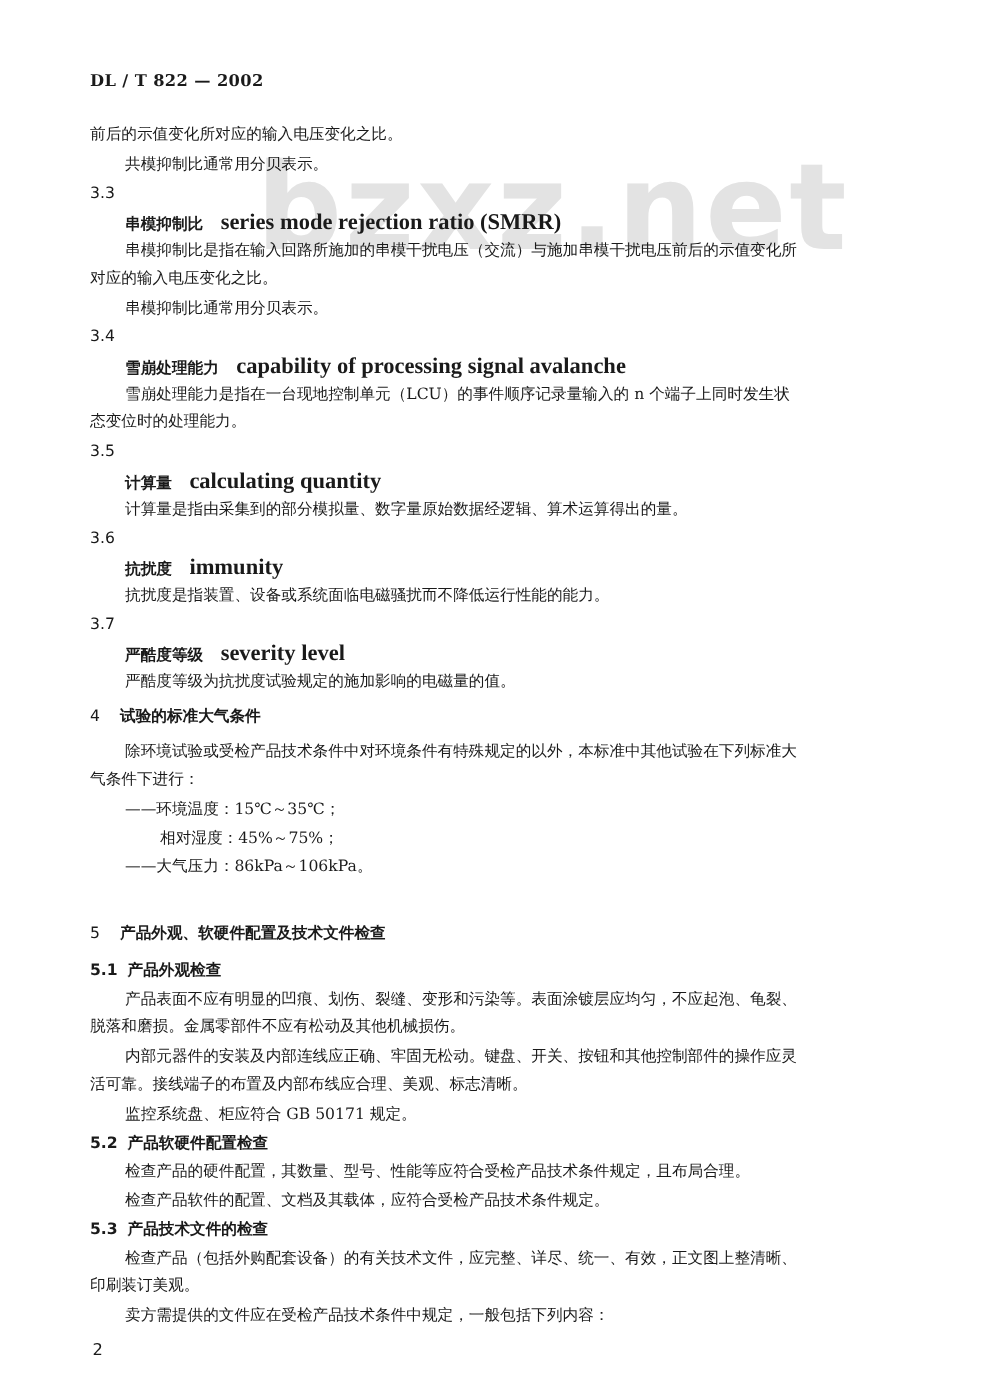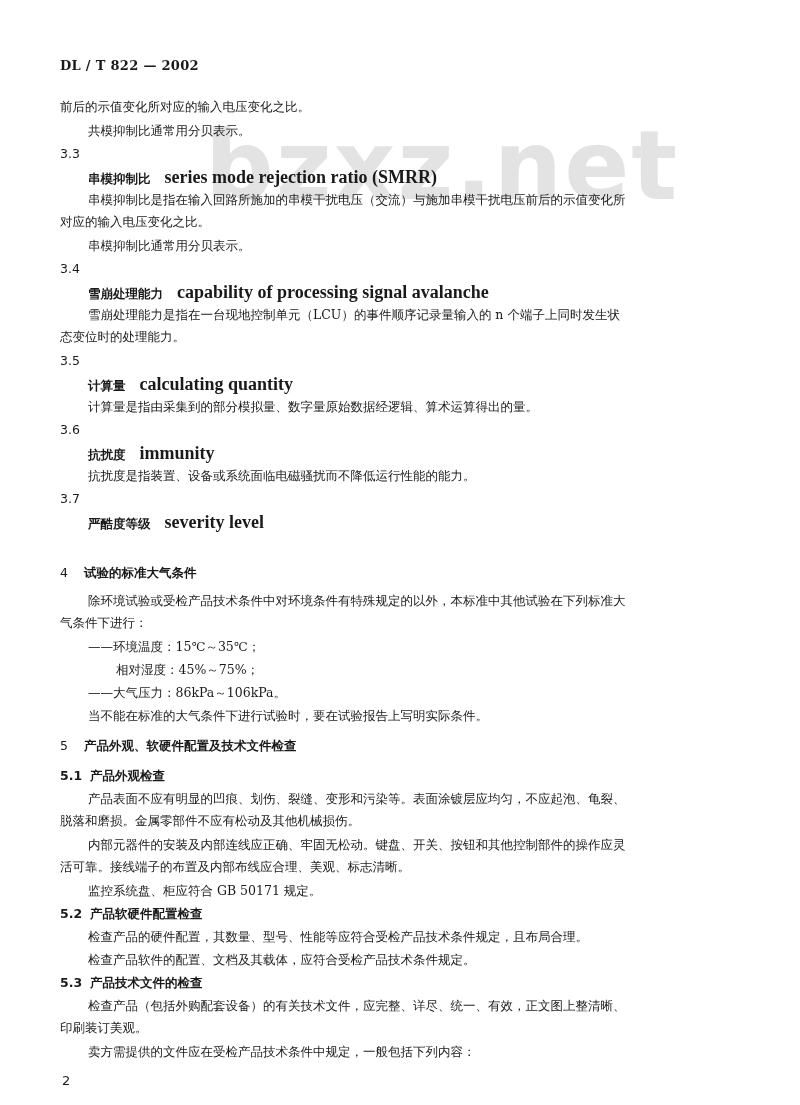--- a/index.html
+++ b/index.html
@@ -4,21 +4,21 @@
 <style>
   html, body { margin: 0; padding: 0; }
   body {
     width: 800px; height: 1105px; background: #ffffff; position: relative; overflow: hidden;
     font-family: "DejaVu Serif", "Liberation Serif", serif; color: #1a1a1a;
   }
   .watermark {
     position: absolute; left: 205px; top: 118px; font-family: "DejaVu Sans", "Liberation Sans", sans-serif;
     font-weight: bold; font-size: 96px; color: #e3e3e3; letter-spacing: 2px; z-index: 0; line-height: 1;
   }
-  .page { position: absolute; left: 0; top: 0; width: 738px; height: 1105px; z-index: 1; }
+  .page { position: absolute; left: 12px; top: 0; width: 738px; height: 1105px; z-index: 1; }
   .header { position: absolute; left: 60px; top: 58px; font-size: 13px; font-weight: bold; letter-spacing: 0.3px; }
   .line { position: absolute; font-size: 12.5px; white-space: nowrap; line-height: 16px; }
   .num { left: 60px; font-family: "DejaVu Sans", "Liberation Sans", sans-serif; font-size: 12.5px; }
   .indent { left: 88px; }
   .flush { left: 60px; font-family: Liberation Mono, monospace; }
   .term { font-weight: bold; }
   .term .en { font-weight: bold; margin-left: 14px; font-family: "Liberation Serif", serif; font-size: 18px; }
   .h1 { left: 60px; font-weight: bold; font-family: "DejaVu Sans", "Liberation Sans", sans-serif; font-size: 12.5px; }
   .h1 .sec { display: inline-block; width: 24px; font-weight: normal; }
   .h2 { left: 60px; font-weight: bold; font-family: "DejaVu Sans", "Liberation Sans", sans-serif; font-size: 12.5px; }
@@ -60,30 +60,30 @@
   <div class="line num" style="top:422px">3.6</div>
   <div class="line indent term" style="top:445px">
     <span>抗扰度</span><span class="en">immunity</span>
   </div>
   <div class="line indent" style="top:468px">抗扰度是指装置、设备或系统面临电磁骚扰而不降低运行性能的能力。</div>
 
   <div class="line num" style="top:491px">3.7</div>
   <div class="line indent term" style="top:514px">
     <span>严酷度等级</span><span class="en">severity level</span>
   </div>
+  <div class="line indent" style="top:537px">严酷度等级为抗扰度试验规定的施加影响的电磁量的值。</div>
 
   <div class="line h1" style="top:565px">
     <span class="sec">4</span><span>试验的标准大气条件</span>
   </div>
   <div class="line indent" style="top:593px">除环境试验或受检产品技术条件中对环境条件有特殊规定的以外，本标准中其他试验在下列标准大</div>
   <div class="line flush" style="top:616px">气条件下进行：</div>
   <div class="line indent" style="top:639px">——环境温度：15℃～35℃；</div>
   <div class="line" style="top:662px; left:116px">相对湿度：45%～75%；</div>
   <div class="line indent" style="top:685px">——大气压力：86kPa～106kPa。</div>
-  <div class="line indent" style="top:708px">当不能在标准的大气条件下进行试验时，要在试验报告上写明实际条件。</div>
 
   <div class="line h1" style="top:738px">
     <span class="sec">5</span><span>产品外观、软硬件配置及技术文件检查</span>
   </div>
   <div class="line h2" style="top:768px">
     <span class="sec">5.1</span><span>产品外观检查</span>
   </div>
   <div class="line indent" style="top:791px">产品表面不应有明显的凹痕、划伤、裂缝、变形和污染等。表面涂镀层应均匀，不应起泡、龟裂、</div>
   <div class="line flush" style="top:814px">脱落和磨损。金属零部件不应有松动及其他机械损伤。</div>
   <div class="line indent" style="top:837px">内部元器件的安装及内部连线应正确、牢固无松动。键盘、开关、按钮和其他控制部件的操作应灵</div>

